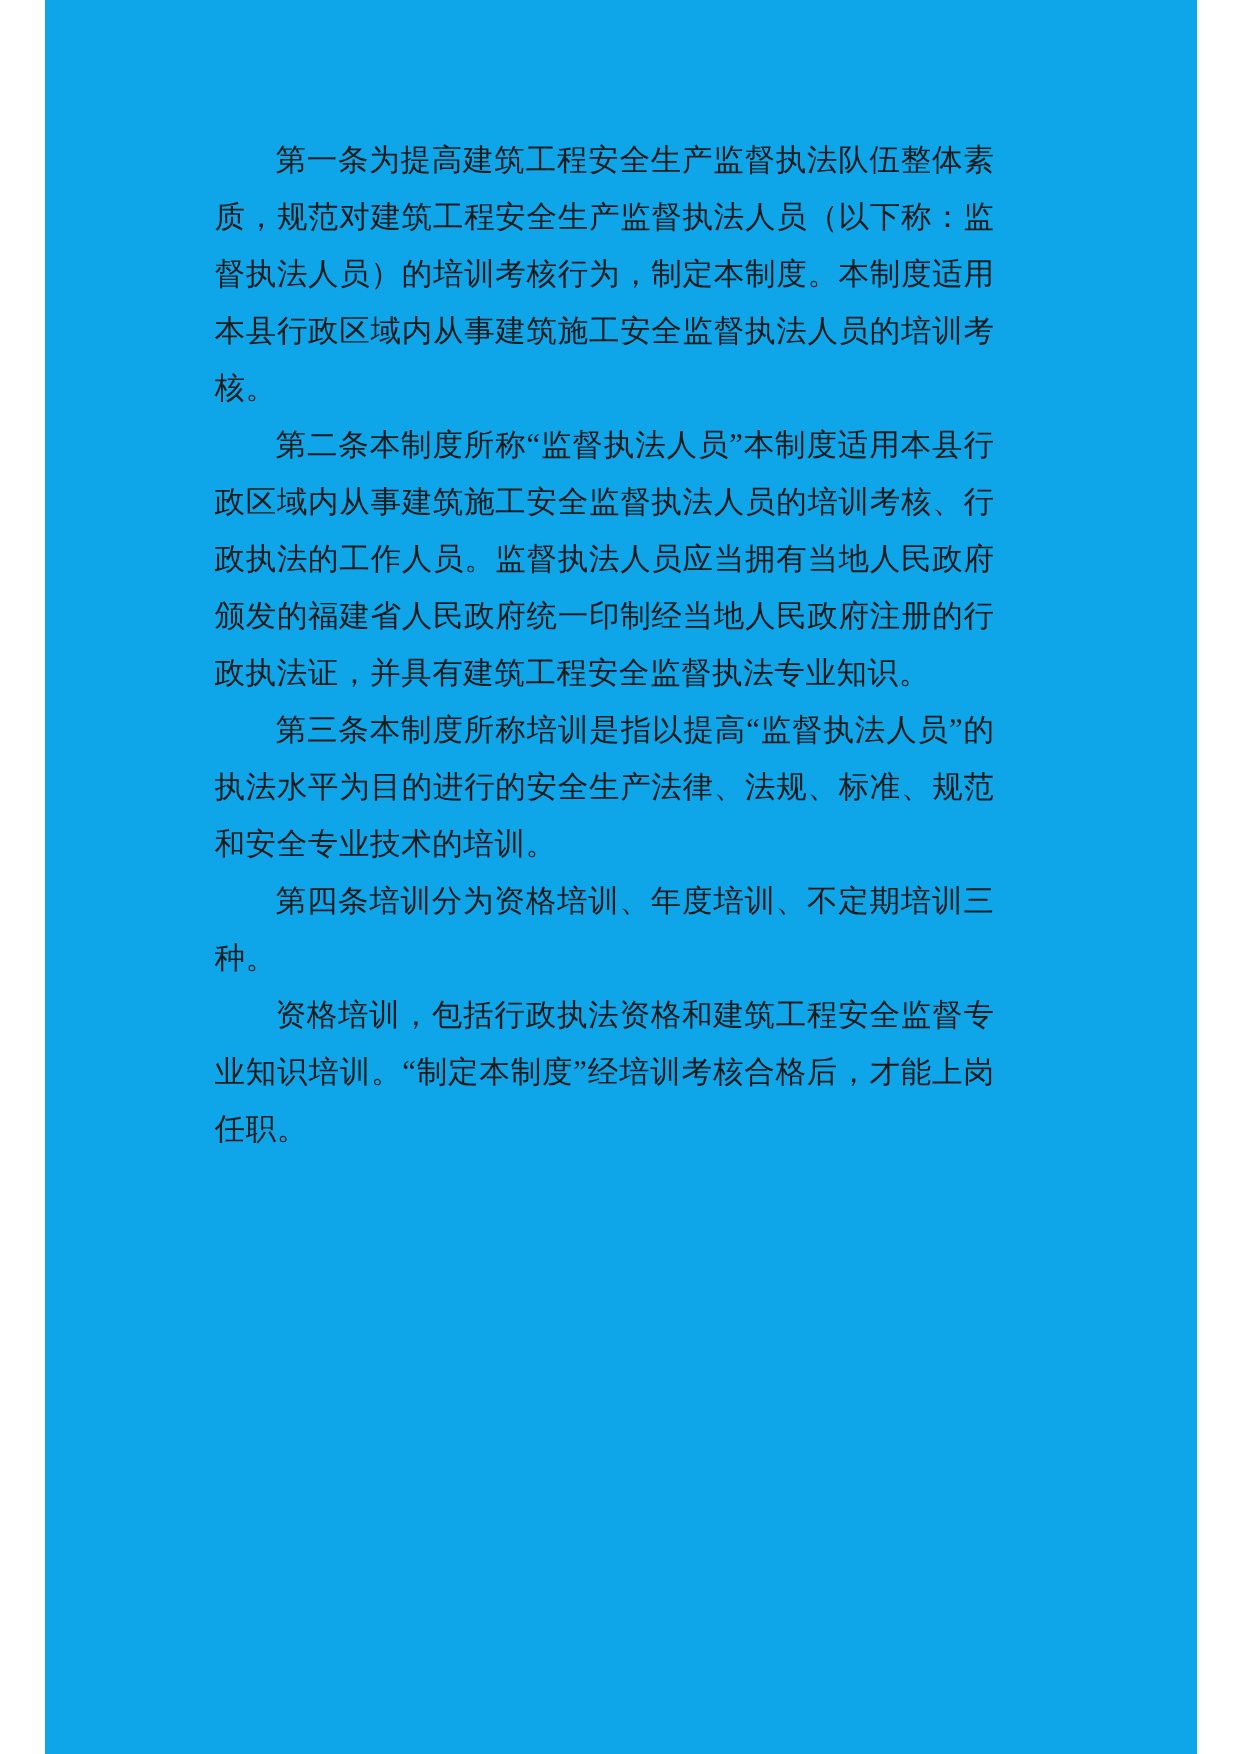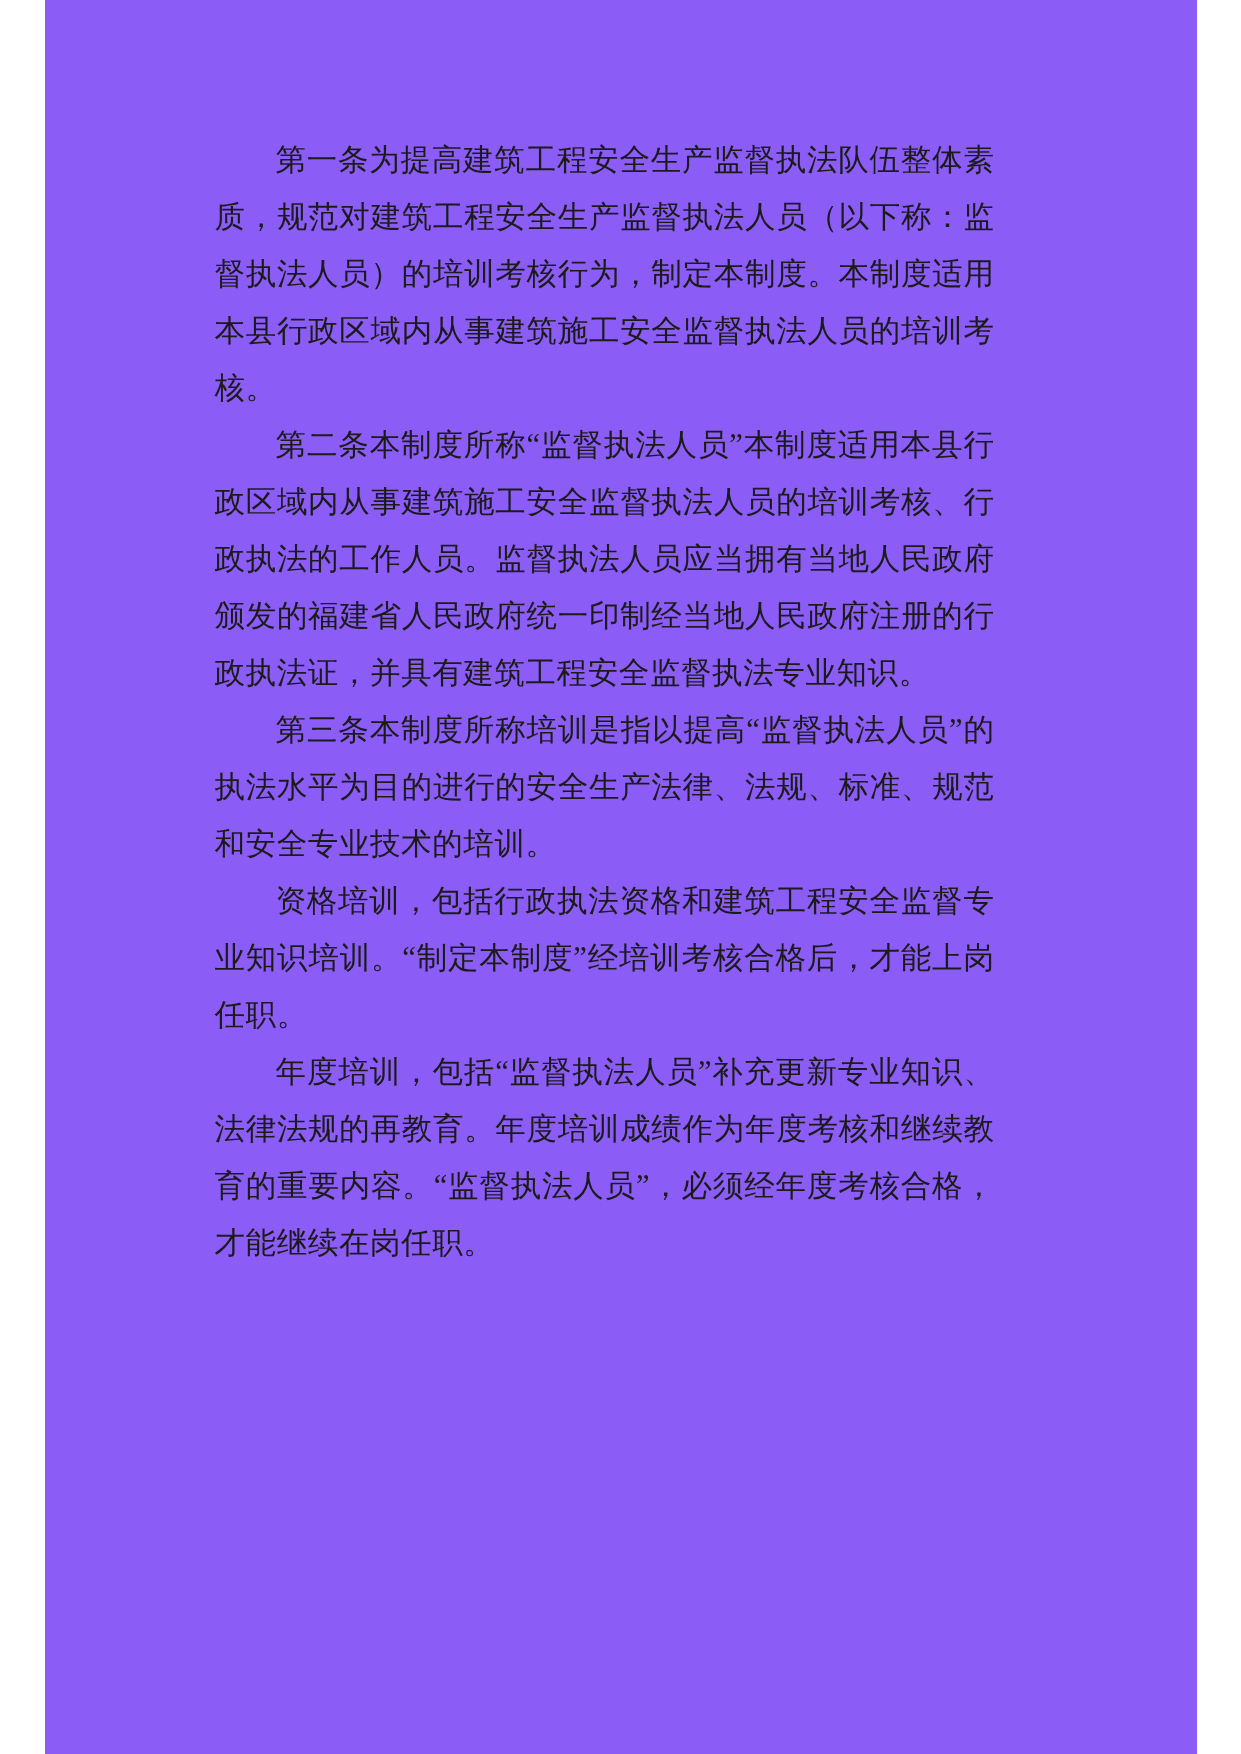--- a/index.html
+++ b/index.html
@@ -5,21 +5,21 @@
   html, body {
     margin: 0;
     padding: 0;
     background: #ffffff;
   }
   .page {
     position: relative;
     width: 1152px;
     height: 1754px;
     margin: 0 auto;
-    background: #8b5cf6;
+    background: #0ea5e9;
     box-sizing: border-box;
     overflow: hidden;
   }
   .content {
     position: absolute;
     left: 170px;
     top: 132px;
     width: 780px;
   }
   .para {
@@ -36,16 +36,16 @@
   }
 </style>
 </head>
 <body>
 
 <div class="page">
   <div class="content">
     <p class="para">第一条为提高建筑工程安全生产监督执法队伍整体素质，规范对建筑工程安全生产监督执法人员（以下称：监督执法人员）的培训考核行为，制定本制度。本制度适用本县行政区域内从事建筑施工安全监督执法人员的培训考核。</p>
     <p class="para">第二条本制度所称“监督执法人员”本制度适用本县行政区域内从事建筑施工安全监督执法人员的培训考核、行政执法的工作人员。监督执法人员应当拥有当地人民政府颁发的福建省人民政府统一印制经当地人民政府注册的行政执法证，并具有建筑工程安全监督执法专业知识。</p>
     <p class="para">第三条本制度所称培训是指以提高“监督执法人员”的执法水平为目的进行的安全生产法律、法规、标准、规范和安全专业技术的培训。</p>
+    <p class="para">第四条培训分为资格培训、年度培训、不定期培训三种。</p>
     <p class="para">资格培训，包括行政执法资格和建筑工程安全监督专业知识培训。“制定本制度”经培训考核合格后，才能上岗任职。</p>
-    <p class="para">年度培训，包括“监督执法人员”补充更新专业知识、法律法规的再教育。年度培训成绩作为年度考核和继续教育的重要内容。“监督执法人员”，必须经年度考核合格，才能继续在岗任职。</p>
   </div>
 </div>
 
 </body></html>

